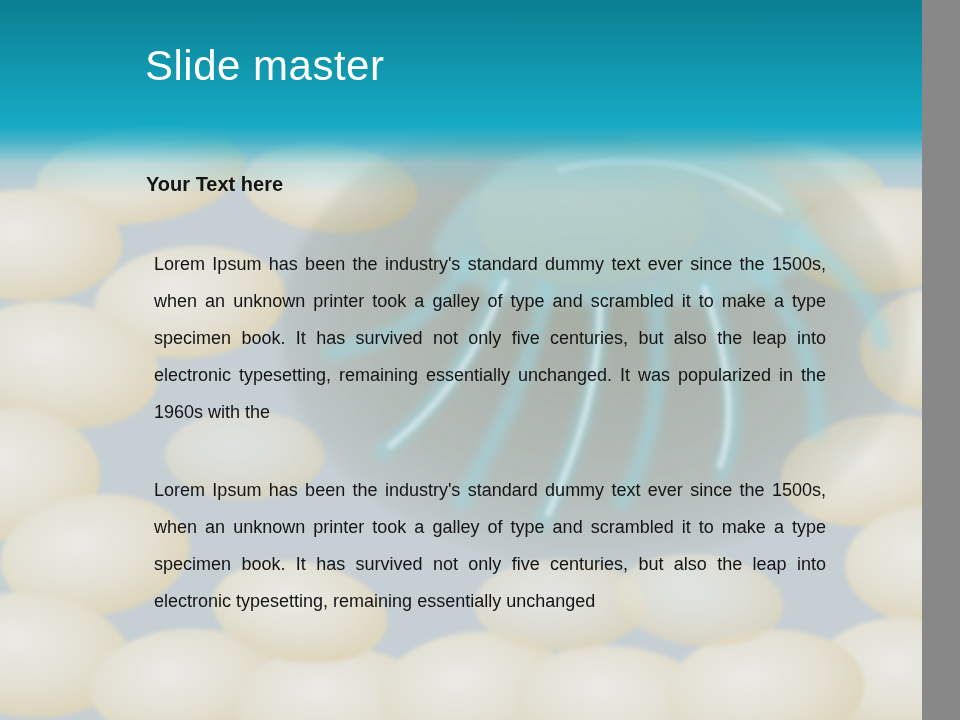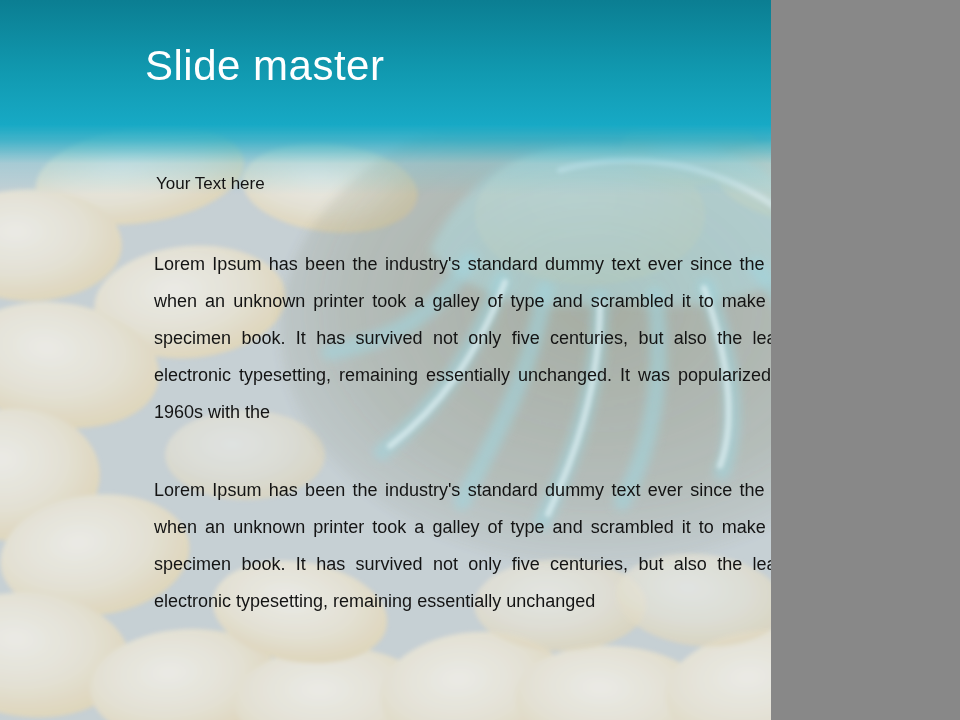--- a/index.html
+++ b/index.html
@@ -10,23 +10,24 @@
     --cell-cream:#f1e9d2;
     --cell-rim:#e3d3a0;
     --mite-teal:#9adce6;
     --title-color:#ffffff;
     --body-text-color:#141414;
   }
   html,body{margin:0;padding:0;}
   body{font-family:"Liberation Sans","DejaVu Sans",sans-serif;background:#888;}
   .slide{
     position:relative;
-    width:771px;height:720px;
+    width:876px;height:720px;
     overflow:hidden;
     background:var(--body-base);
+    padding-left:46px;
   }
   .bg-svg{position:absolute;left:0;top:0;width:960px;height:720px;display:block;}
   .header-band{
     position:absolute;left:0;top:0;width:960px;height:195px;
     background:linear-gradient(180deg,
       var(--header-gradient-top) 0%,
       var(--header-gradient-mid) 38%,
       var(--header-gradient-bottom) 64%,
       rgba(23,169,197,0.75) 72%,
       rgba(110,195,212,0.35) 84%,
@@ -34,23 +35,24 @@
     pointer-events:none;
   }
   .slide-title{
     position:absolute;left:145px;top:44px;
     font-size:42px;line-height:1.05;font-weight:400;
     letter-spacing:0.5px;
     color:var(--title-color);
     white-space:nowrap;
   }
   .placeholder-label{
-    position:absolute;left:156px;top:173px;
-    font-size:17px;line-height:22px;
+    position:absolute;left:146px;top:173px;
+    font-size:20px;line-height:22px;
     color:var(--body-text-color);
+    font-weight:bold;
   }
   .body-paragraph{
     position:absolute;left:154px;width:672px;
     font-size:18px;line-height:37px;
     text-align:justify;
     color:var(--body-text-color);
   }
   .p1{top:246px;}
   .p2{top:472px;}
 </style>

